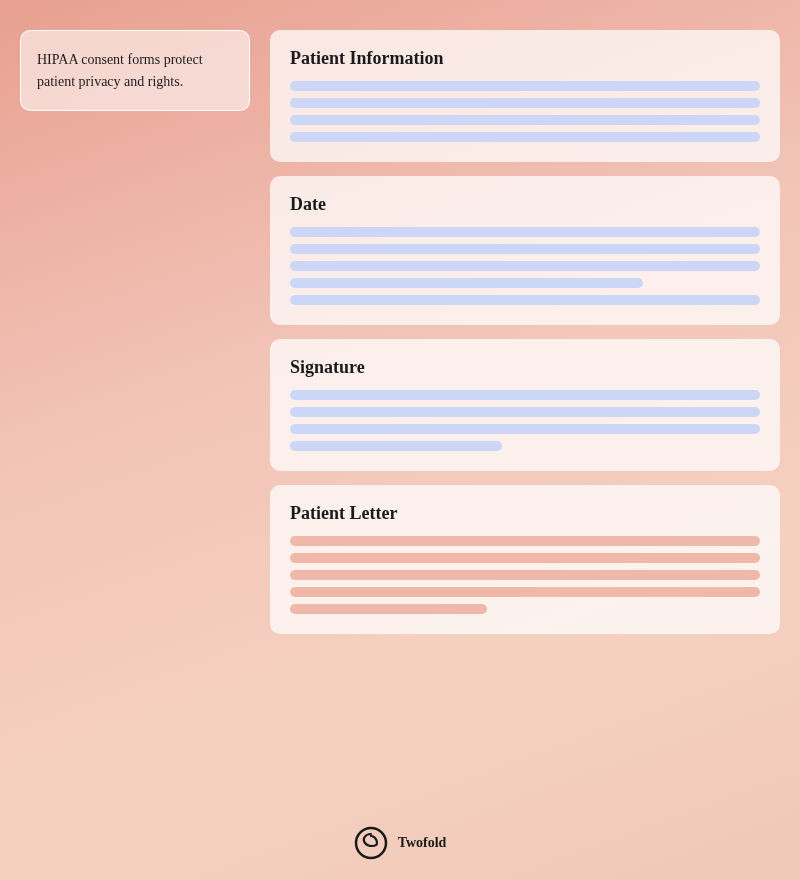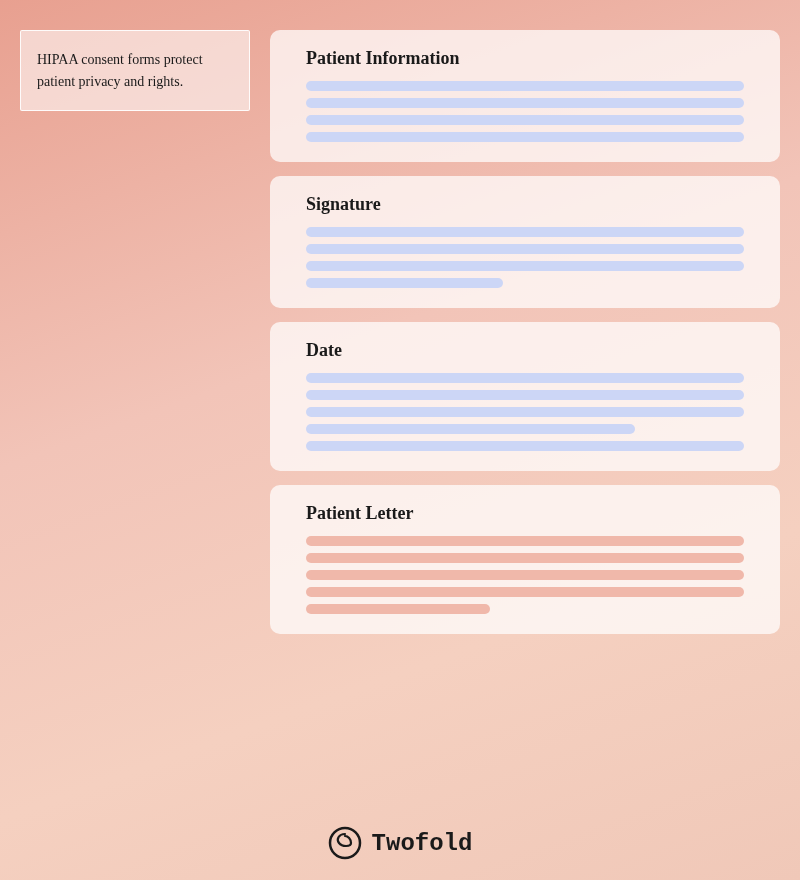--- a/index.html
+++ b/index.html
@@ -29,42 +29,42 @@
       display: flex;
       flex-direction: column;
       gap: 16px;
       width: 230px;
       flex-shrink: 0;
     }
 
     .info-card {
       background: rgba(255,255,255,0.55);
       border: 1.5px solid rgba(255,255,255,0.9);
-      border-radius: 2px;
+      border-radius: 10px;
       padding: 18px 16px;
     }
 
     .info-card p {
       font-size: 14px;
       line-height: 1.55;
       color: #1a1a1a;
     }
 
     
     .right-col {
       display: flex;
       flex-direction: column;
       gap: 14px;
       flex: 1;
     }
 
     .section-card {
       background: rgba(255,255,255,0.72);
       border-radius: 10px;
-      padding: 18px 36px 20px;
+      padding: 18px 20px 20px;
       font-family: Liberation Serif, serif;
     }
 
     .section-title {
       font-size: 18px;
       font-weight: 700;
       color: #1a1a1a;
       margin-bottom: 12px;
     }
 
@@ -94,24 +94,24 @@
       gap: 10px;
       margin-top: 16px;
     }
 
     .footer-logo {
       width: 34px;
       height: 34px;
     }
 
     .footer-text {
-      font-size: 24px;
+      font-size: 14px;
       font-weight: 700;
       color: #1a1a1a;
-      font-family: Liberation Mono, monospace;
+      font-family: Liberation Serif, serif;
     }
   </style>
 </head>
 <body>
 
 <div class="layout">
 
   <div class="left-col">
     <div class="info-card">
       <p>HIPAA consent forms protect patient privacy and rights.</p>
@@ -125,37 +125,37 @@
       <div class="line-block">
         <div class="line full"></div>
         <div class="line full"></div>
         <div class="line full"></div>
         <div class="line full"></div>
       </div>
     </div>
 
 
     <div class="section-card">
-      <div class="section-title">Signature</div>
-      <div class="line-block">
-        <div class="line full"></div>
-        <div class="line full"></div>
-        <div class="line full"></div>
-        <div class="line short"></div>
-      </div>
-    </div>
-
-    <div class="section-card">
       <div class="section-title">Date</div>
       <div class="line-block">
         <div class="line full"></div>
         <div class="line full"></div>
         <div class="line full"></div>
         <div class="line med"></div>
         <div class="line full"></div>
+      </div>
+    </div>
+
+    <div class="section-card">
+      <div class="section-title">Signature</div>
+      <div class="line-block">
+        <div class="line full"></div>
+        <div class="line full"></div>
+        <div class="line full"></div>
+        <div class="line short"></div>
       </div>
     </div>
 
     <div class="section-card">
       <div class="section-title">Patient Letter</div>
       <div class="line-block">
         <div class="line pink-full"></div>
         <div class="line pink-full"></div>
         <div class="line pink-full"></div>
         <div class="line pink-full"></div>

